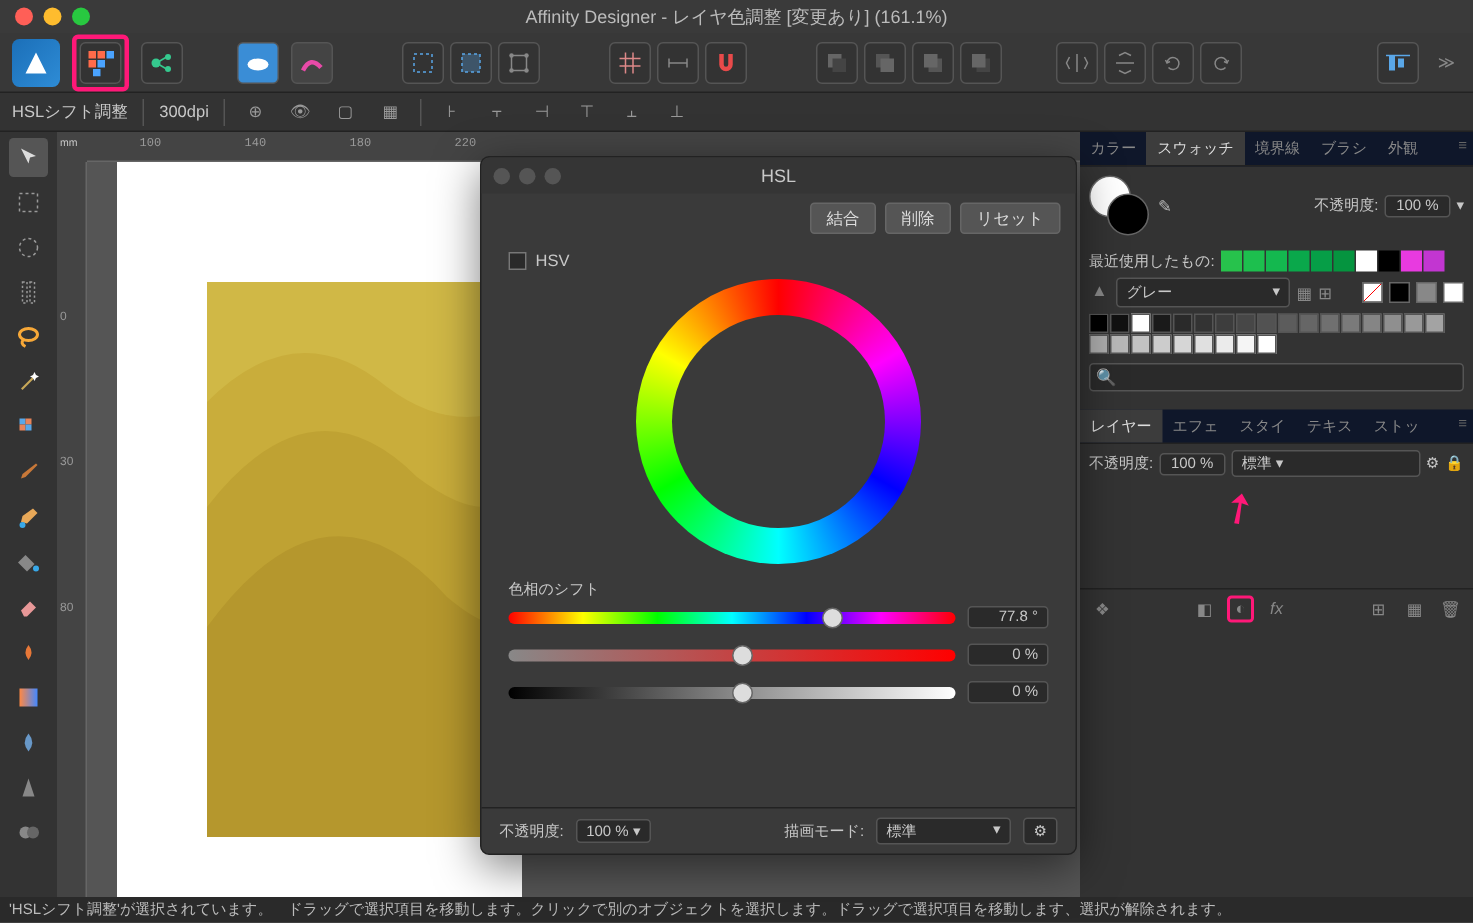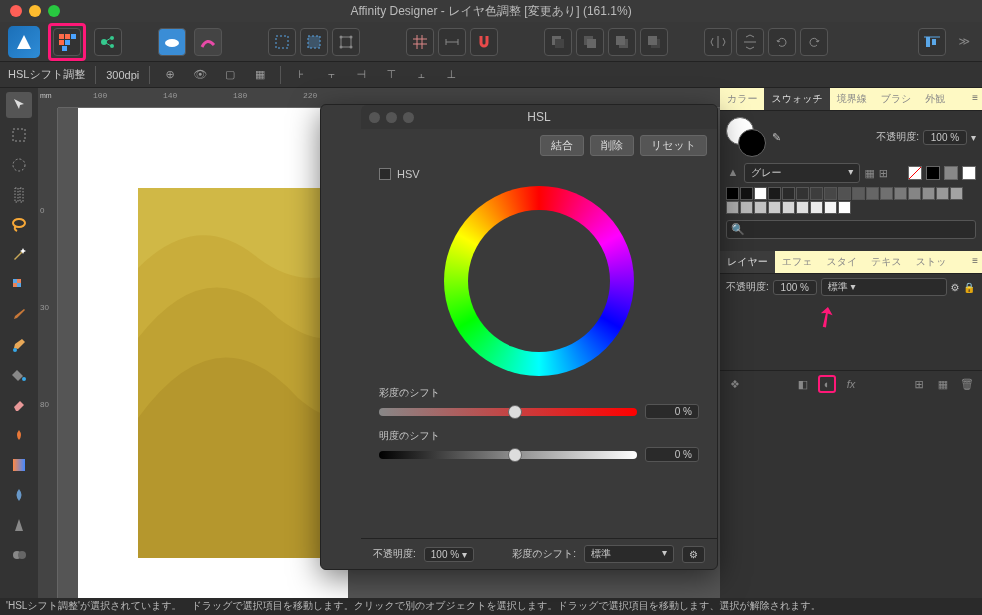--- a/index.html
+++ b/index.html
@@ -26,21 +26,21 @@
 .tool.active { background: #555; }
 .canvas-wrap { flex: 1; background: #555; position: relative; overflow: hidden; }
 .ruler-h { position:absolute; top:0; left:20px; right:0; height:20px; background:#444; border-bottom:1px solid #666; font-size:8px; color:#999; }
 .ruler-tick { position:absolute; top:3px;font-family:Liberation Mono, monospace; }
 .ruler-v { position:absolute; top:20px; left:0; width:20px; bottom:0; background:#444; border-right:1px solid #666; font-size:8px; color:#999; }
 .ruler-tick-v { position:absolute; left:2px; writing-mode: horizontal-tb; }
 .ruler-corner { position:absolute;top:0;left:0;width:20px;height:20px;background:#444; }
 .canvas { position: absolute; top: 20px; left: 40px; width: 270px; height: 490px; background: #fff; }
 .art { position:absolute; left:60px; top:80px; width:200px; height:370px; }
 .right { width: 262px; background: #333; display: flex; flex-direction: column; }
-.panel-tabs { display: flex; background: #fef9c3; font-size: 10px; border-bottom: 1px solid #222; }
+.panel-tabs { display: flex; background: #0f172a; font-size: 10px; border-bottom: 1px solid #222; }
 .panel-tab { padding: 4px 7px; cursor: pointer; color: #888; }
 .panel-tab.active { background: #3c3c3c; color: #ddd; }
 .swatch-panel { padding: 6px; }
 .swatch-top { display:flex; align-items:center; gap:6px; margin-bottom:6px; }
 .circle-sw { width:40px; height:40px; position:relative; }
 .circle-sw .c1 { position:absolute; width:28px;height:28px;border-radius:50%;background:#fff; top:0;left:0;border:1px solid #666;}
 .circle-sw .c2 { position:absolute; width:28px;height:28px;border-radius:50%;background:#000; bottom:0;right:0;border:1px solid #666;}
 .opacity-row { display:flex; align-items:center; justify-content:flex-end; gap:4px; font-size:10px;}
 .val-box { background:#2a2a2a; border:1px solid #555; padding:1px 6px; border-radius:3px; font-size:10px; min-width:44px; text-align:center;}
 .recent-row { display:flex; gap:1px; margin:4px 0; }
@@ -56,21 +56,21 @@
 .layer-row { display:flex; align-items:center; gap:6px; padding:4px 6px; }
 .layer-row.active { background:#4a6a8a; }
 .layer-thumb { width:28px; height:22px; background:#222; border:1px solid #666; display:flex;align-items:center;justify-content:center; }
 .layer-check { margin-left:auto; }
 .layer-bottom { display:flex; align-items:center; gap:6px; padding:4px 6px; border-top:1px solid #222; }
 .layer-bottom span { width:18px;height:18px; display:flex;align-items:center;justify-content:center;color:#888; cursor:pointer;}
 .highlight-sm { border:2px solid #ff1878; border-radius:3px; }
 .arrow { position:absolute; color:#ff1878; font-size:28px; transform:rotate(-35deg);}
 .status { height: 17px; background: #2a2a2a; font-size: 10px; padding: 1px 6px; color:#bbb; white-space:nowrap; overflow:hidden;}
 
-.hsl-dialog { position: absolute; top: 104px; left: 320px; width: 398px; height: 466px; background: #3a3a3a; border: 1px solid #222; border-radius: 6px; box-shadow: 0 8px 30px rgba(0,0,0,0.5); display:flex; flex-direction:column;padding-left:40px; }
+.hsl-dialog { position: absolute; top: 104px; left: 320px; width: 398px; height: 466px; background: #3a3a3a; border: 1px solid #222; border-radius: 6px; box-shadow: 0 8px 30px rgba(0,0,0,0.5); display:flex; flex-direction:column; }
 .dlg-title { height:24px; display:flex; align-items:center; position:relative; background:#353535; border-radius:6px 6px 0 0;}
 .dlg-traffic { display:flex; gap:6px; padding-left:8px;}
 .dlg-traffic span{width:11px;height:11px;border-radius:50%;background:#555;}
 .dlg-title-text { position:absolute; left:50%; transform:translateX(-50%); font-size:12px;}
 .dlg-btns { display:flex; justify-content:flex-end; gap:6px; padding:6px 10px;}
 .dlg-btn { background:#555; border:1px solid #666; padding:2px 10px; border-radius:3px; font-size:11px; cursor:pointer; color:#ddd;}
 .dlg-btn.disabled { color:#777; background:#444;}
 .dlg-body { padding:6px 18px; flex:1;}
 .hsv-check { display:flex; align-items:center; gap:6px; margin-bottom:6px;}
 .color-wheel { width:190px;height:190px; margin:0 auto 10px; border-radius:50%; background: conic-gradient(red,magenta,blue,cyan,lime,yellow,red); position:relative;}
@@ -404,20 +404,35 @@
             <div class="c1"></div>
             <div class="c2"></div>
           </div>
         <span style="color:#bbb">✎</span>
         <div style="flex:1"></div>
         <div class="opacity-row">
           <span>不透明度:</span>
           <span class="val-box">100 %</span>
           <span>▾</span>
         </div>
+      </div>
+      <div style="font-size:10px;display:flex;align-items:center;gap:4px">
+        <span>最近使用したもの:</span>
+        <div class="recent-row" id="recent">
+            <span style="background: rgb(39, 194, 76);"></span>
+            <span style="background: rgb(29, 191, 78);"></span>
+            <span style="background: rgb(20, 184, 79);"></span>
+            <span style="background: rgb(10, 168, 75);"></span>
+            <span style="background: rgb(6, 158, 71);"></span>
+            <span style="background: rgb(5, 148, 63);"></span>
+            <span style="background: rgb(255, 255, 255);"></span>
+            <span style="background: rgb(0, 0, 0);"></span>
+            <span style="background: rgb(232, 58, 224);"></span>
+            <span style="background: rgb(194, 54, 209);"></span>
+          </div>
       </div>
       <div class="palette-row">
         <span style="width:14px;height:14px;background:#333;color:#888;text-align:center">▲</span>
         <div class="palette-dd">
             <span>グレー</span>
             <span>▾</span>
           </div>
         <span style="color:#888">▦</span>
         <span style="color:#888">⊞</span>
         <span style="width:12px"></span>
@@ -510,39 +525,46 @@
     <div class="dlg-btn">削除</div>
     <div class="dlg-btn">リセット</div>
   </div>
   <div class="dlg-body">
     <div class="hsv-check">
       <div class="chk"></div>
       <span>HSV</span>
     </div>
     <div class="color-wheel"></div>
     <div class="slider-group">
-      <div class="slider-label">彩度のシフト</div>
+      <div class="slider-label">色相のシフト</div>
+      <div class="slider-row">
+        <div class="slider-track hue-track">
+            <div class="slider-thumb" style="left:70%"></div>
+          </div>
+        <div class="slider-val">77.8 °</div>
+      </div>
+    </div>
+    <div class="slider-group">
       <div class="slider-row">
         <div class="slider-track sat-track">
             <div class="slider-thumb" style="left:50%"></div>
           </div>
         <div class="slider-val">0 %</div>
       </div>
     </div>
     <div class="slider-group">
-      <div class="slider-label">明度のシフト</div>
       <div class="slider-row">
         <div class="slider-track light-track">
             <div class="slider-thumb" style="left:50%"></div>
           </div>
         <div class="slider-val">0 %</div>
       </div>
     </div>
   </div>
   <div class="dlg-foot">
     <span>不透明度:</span>
     <div class="dd"><span>100 %</span> ▾</div>
     <div style="flex:1"></div>
-    <span>彩度のシフト:</span>
+    <span>描画モード:</span>
     <div class="dd" style="min-width:90px"><span>標準</span> <span style="float:right">▾</span></div>
     <span style="padding:2px 6px;background:#2a2a2a;border:1px solid #555;border-radius:3px">⚙</span>
   </div>
 </div>
 
 </body></html>

